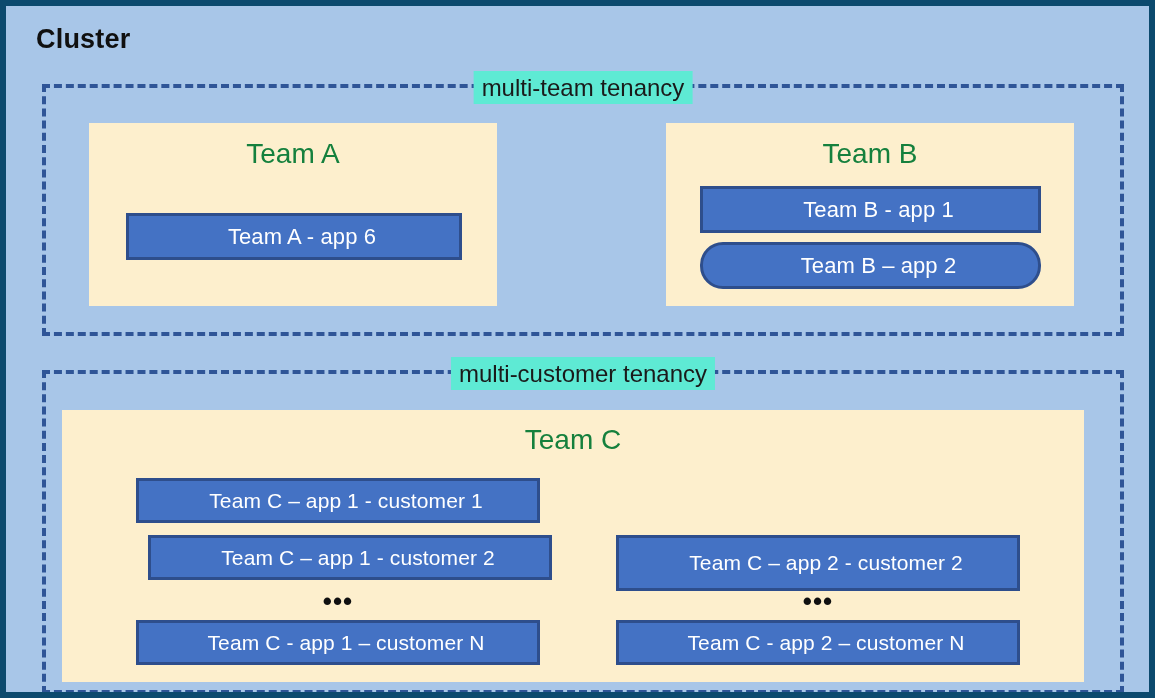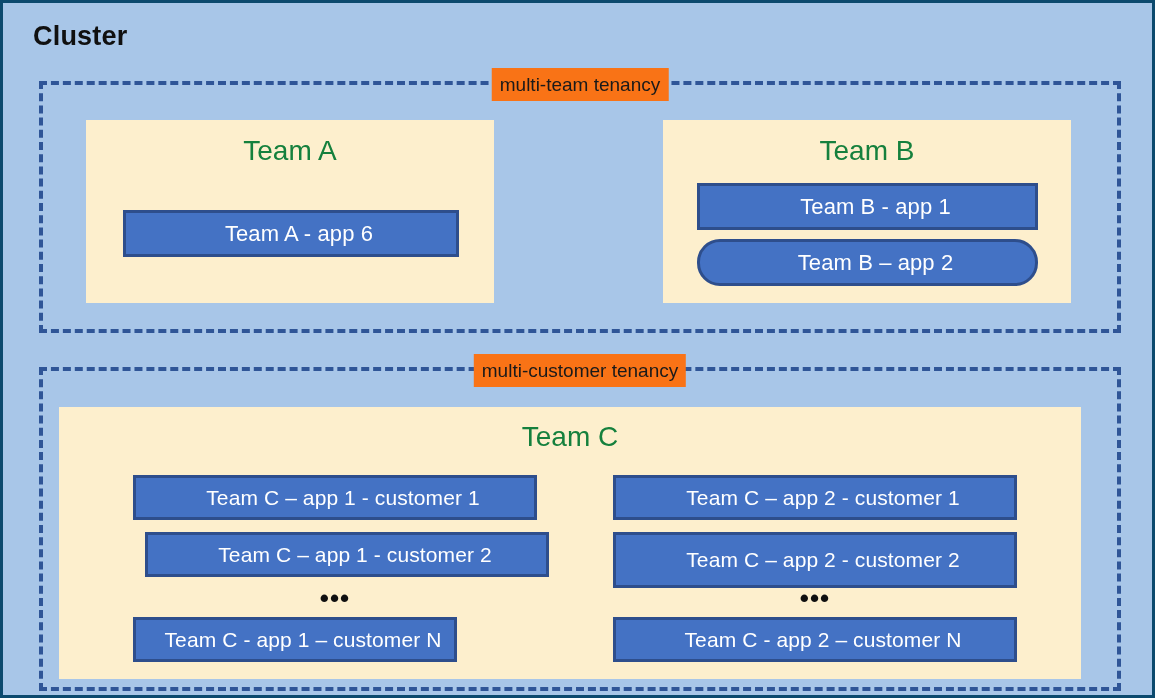--- a/index.html
+++ b/index.html
@@ -10,21 +10,21 @@
   body {
     font-family: "Liberation Sans", sans-serif;
   }
 
   #canvas {
     position: relative;
     width: 1155px;
     height: 698px;
     background: #a8c6e8;
     box-sizing: border-box;
-    border: 3px solid #0c4a6e;
+    border: 6px solid #0c4a6e;
     overflow: hidden;
   }
 
   
   .cluster-title {
     position: absolute;
     left: 30px;
     top: 18px;
     font-size: 27px;
     font-weight: bold;
@@ -51,23 +51,23 @@
     top: 364px;
     width: 1082px;
     height: 324px;
   }
 
   .tenancy-label {
     position: absolute;
     top: -17px;
     left: 50%;
     transform: translateX(-50%);
-    background: #f97316;
+    background: #5eead4;
     color: #1a1a1a;
-    font-size: 19px;
+    font-size: 24px;
     line-height: 33px;
     height: 33px;
     padding: 0 8px;
     white-space: nowrap;
   }
 
   
   .team-box {
     position: absolute;
     background: #fdefcd;
@@ -109,21 +109,21 @@
   
   #app-a1 { left: 37px; top: 90px; width: 336px; height: 47px; }
 
   
   #app-b1 { left: 34px; top: 63px;  width: 341px; height: 47px; }
   #app-b2 { left: 34px; top: 119px; width: 341px; height: 47px; border-radius: 23px; }
 
   
   #app-c1-1 { left: 74px; top: 68px;  width: 404px; height: 45px; }
   #app-c1-2 { left: 74px; top: 125px; width: 404px; height: 45px; margin-left: 12px; }
-  #app-c1-n { left: 74px; top: 210px; width: 324px; height: 45px; }
+  #app-c1-n { left: 74px; top: 210px; width: 404px; height: 45px; }
 
   
   #app-c2-1 { left: 554px; top: 68px;  width: 404px; height: 45px; }
   #app-c2-2 { left: 554px; top: 125px; width: 404px; height: 56px; }
   #app-c2-n { left: 554px; top: 210px; width: 404px; height: 45px; }
 
   
   .ellipsis {
     position: absolute;
     font-size: 26px;
@@ -171,21 +171,20 @@
     <div class="team-title">Team C</div>
 
     <div class="app-box small" id="app-c1-1">Team C – app 1 - customer 1</div>
 
     <div class="app-box small" id="app-c1-2">Team C – app 1 - customer 2</div>
 
     <div class="ellipsis" id="ellipsis-left">•••</div>
 
     <div class="app-box small" id="app-c1-n">Team C - app 1 – customer N</div>
 
-    <div class="app-box small" id="app-c2-1">Team C – app 2 - customer 1</div>
 
     <div class="app-box small" id="app-c2-2">Team C – app 2 - customer 2</div>
 
     <div class="ellipsis" id="ellipsis-right">•••</div>
 
     <div class="app-box small" id="app-c2-n">Team C - app 2 – customer N</div>
   </div>
 
 </div>
 

